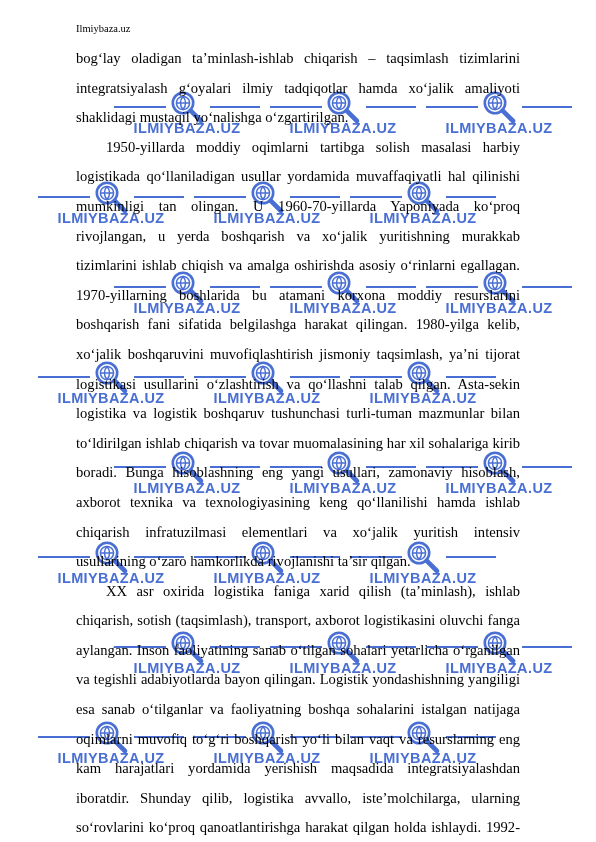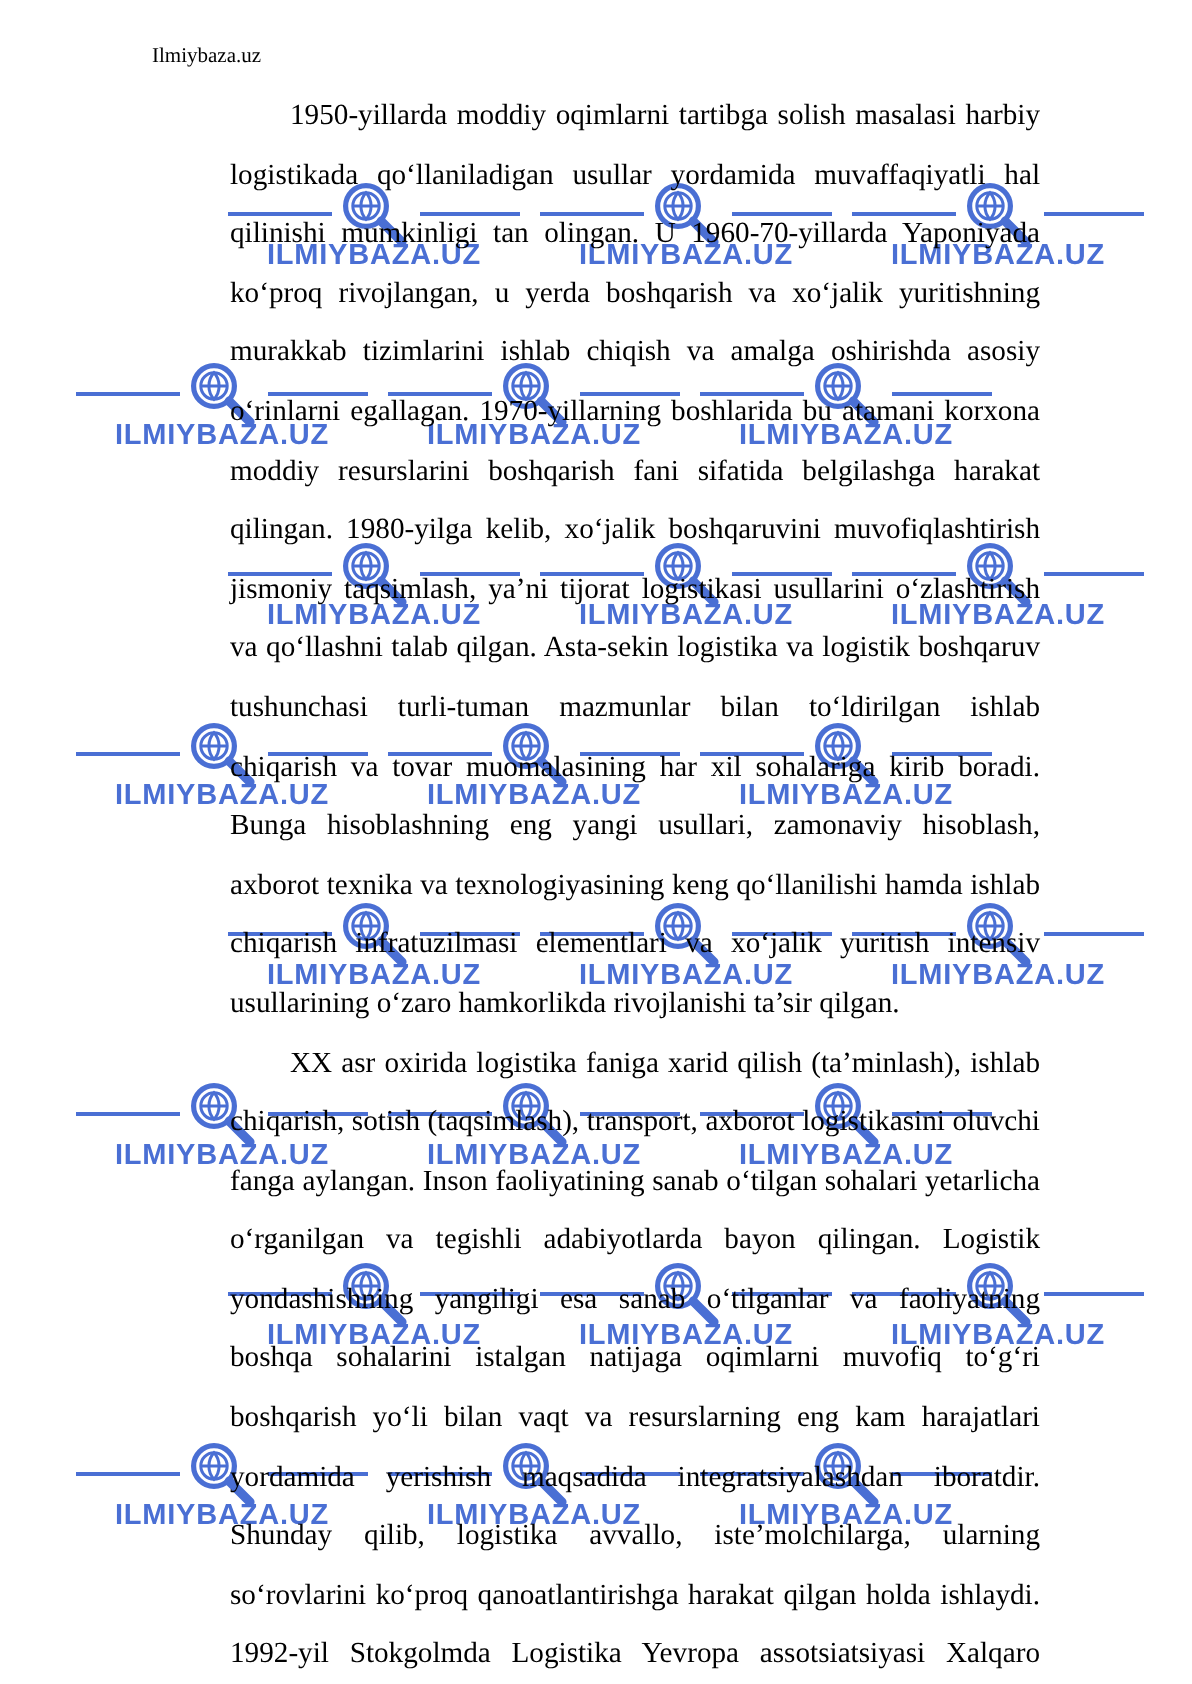--- a/index.html
+++ b/index.html
@@ -91,21 +91,20 @@
     margin: 0;
     font-size: 14.6px;
     line-height: 29.6px;
     text-align: justify;
     text-justify: inter-word;
     color: #000;
     hyphens: none;
   }
   p.body-par.indent {
     text-indent: 30px;
-    margin-left: 39px;
   }
 </style>
 </head>
 <body>
 
 <div class="page">
 
   <div class="watermark-layer" id="watermark-layer">
       <div class="wm-unit" style="left: 112px; top: 88px;">
         <div class="wm-rules">
@@ -537,17 +536,18 @@
               <path d="M15 8.4 c3.4 3.6 3.4 9.6 0 13.2 c-3.4 -3.6 -3.4 -9.6 0 -13.2 z"></path>
             </g>
           </svg></div>
         <div class="wm-text">ILMIYBAZA.UZ</div>
       </div>
     </div>
 
   <div class="content">
     <div class="site-tag">Ilmiybaza.uz</div>
 
+    <p class="body-par">bog‘lay oladigan ta’minlash-ishlab chiqarish – taqsimlash tizimlarini integratsiyalash g‘oyalari ilmiy tadqiqotlar hamda xo‘jalik amaliyoti shaklidagi mustaqil yo‘nalishga o‘zgartirilgan.</p>
     <p class="body-par indent">1950-yillarda moddiy oqimlarni tartibga solish masalasi harbiy logistikada qo‘llaniladigan usullar yordamida muvaffaqiyatli hal qilinishi mumkinligi tan olingan. U 1960-70-yillarda Yaponiyada ko‘proq rivojlangan, u yerda boshqarish va xo‘jalik yuritishning murakkab tizimlarini ishlab chiqish va amalga oshirishda asosiy o‘rinlarni egallagan. 1970-yillarning boshlarida bu atamani korxona moddiy resurslarini boshqarish fani sifatida belgilashga harakat qilingan. 1980-yilga kelib, xo‘jalik boshqaruvini muvofiqlashtirish jismoniy taqsimlash, ya’ni tijorat logistikasi usullarini o‘zlashtirish va qo‘llashni talab qilgan. Asta-sekin logistika va logistik boshqaruv tushunchasi turli-tuman mazmunlar bilan to‘ldirilgan ishlab chiqarish va tovar muomalasining har xil sohalariga kirib boradi. Bunga hisoblashning eng yangi usullari, zamonaviy hisoblash, axborot texnika va texnologiyasining keng qo‘llanilishi hamda ishlab chiqarish infratuzilmasi elementlari va xo‘jalik yuritish intensiv usullarining o‘zaro hamkorlikda rivojlanishi ta’sir qilgan.</p>
     <p class="body-par indent">XX asr oxirida logistika faniga xarid qilish (ta’minlash), ishlab chiqarish, sotish (taqsimlash), transport, axborot logistikasini oluvchi fanga aylangan. Inson faoliyatining sanab o‘tilgan sohalari yetarlicha o‘rganilgan va tegishli adabiyotlarda bayon qilingan. Logistik yondashishning yangiligi esa sanab o‘tilganlar va faoliyatning boshqa sohalarini istalgan natijaga oqimlarni muvofiq to‘g‘ri boshqarish yo‘li bilan vaqt va resurslarning eng kam harajatlari yordamida yerishish maqsadida integratsiyalashdan iboratdir. Shunday qilib, logistika avvallo, iste’molchilarga, ularning so‘rovlarini ko‘proq qanoatlantirishga harakat qilgan holda ishlaydi. 1992-yil Stokgolmda Logistika Yevropa assotsiatsiyasi Xalqaro simpoziumida logistika atamasining umumqabul qilingan ta’rifining hali yo‘qligi ta’kidlangan. Bu rivojlanishning yaqqol aks yettirilgan dinamikasiga ega yangi ilmiy yo‘nalish bo‘lganligi sababli ushbu tushunchaning turli ifodalanishlari taklif qilingan. Shuning uchun faqat logistikaga tegishli ta’riflardan ba’zi birlarini ko‘rib chiqamiz:</p>
   </div>
 
 </div>
 
 </body></html>

